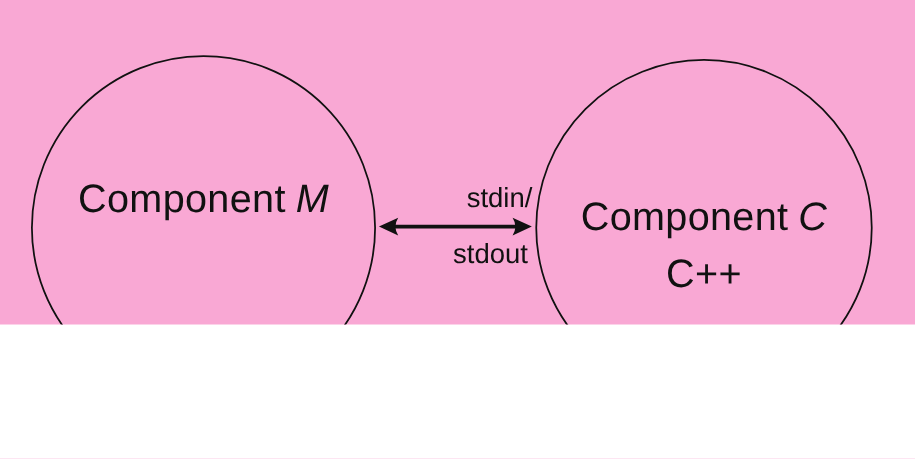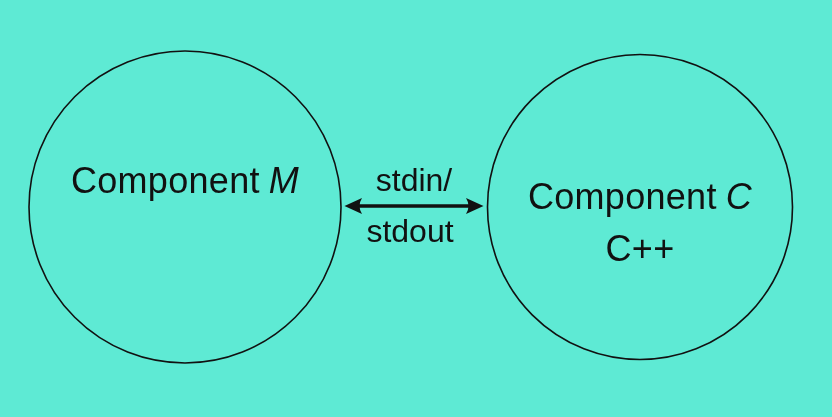--- a/index.html
+++ b/index.html
@@ -2,22 +2,22 @@
 <html><head>
 <meta charset="utf-8">
 <style>
   html, body {
     margin: 0;
     padding: 0;
   }
   .diagram {
     position: relative;
     width: 832px;
-    height: 417px;
-    background: #5eead4;
+    height: 295px;
+    background: #f9a8d4;
     font-family: "Liberation Sans", sans-serif;
     color: #111111;
     overflow: hidden;
   }
   .shapes {
     position: absolute;
     left: 0;
     top: 0;
     width: 832px;
     height: 417px;
@@ -40,22 +40,22 @@
     top: 155px;
     margin-top: 16px;
   }
   .math-letter {
     font-style: italic;
     margin-left: 9px;
   }
   .arrow-label {
     position: absolute;
     width: 140px;
-    text-align: center;
-    font-size: 32px;
+    text-align: right;
+    font-size: 25px;
     line-height: 25px;
     color: #111111;
   }
   .arrow-label.top {
     left: 344px;  
     top: 168px;
   }
   .arrow-label.bottom {
     left: 340px;
     top: 219px;

